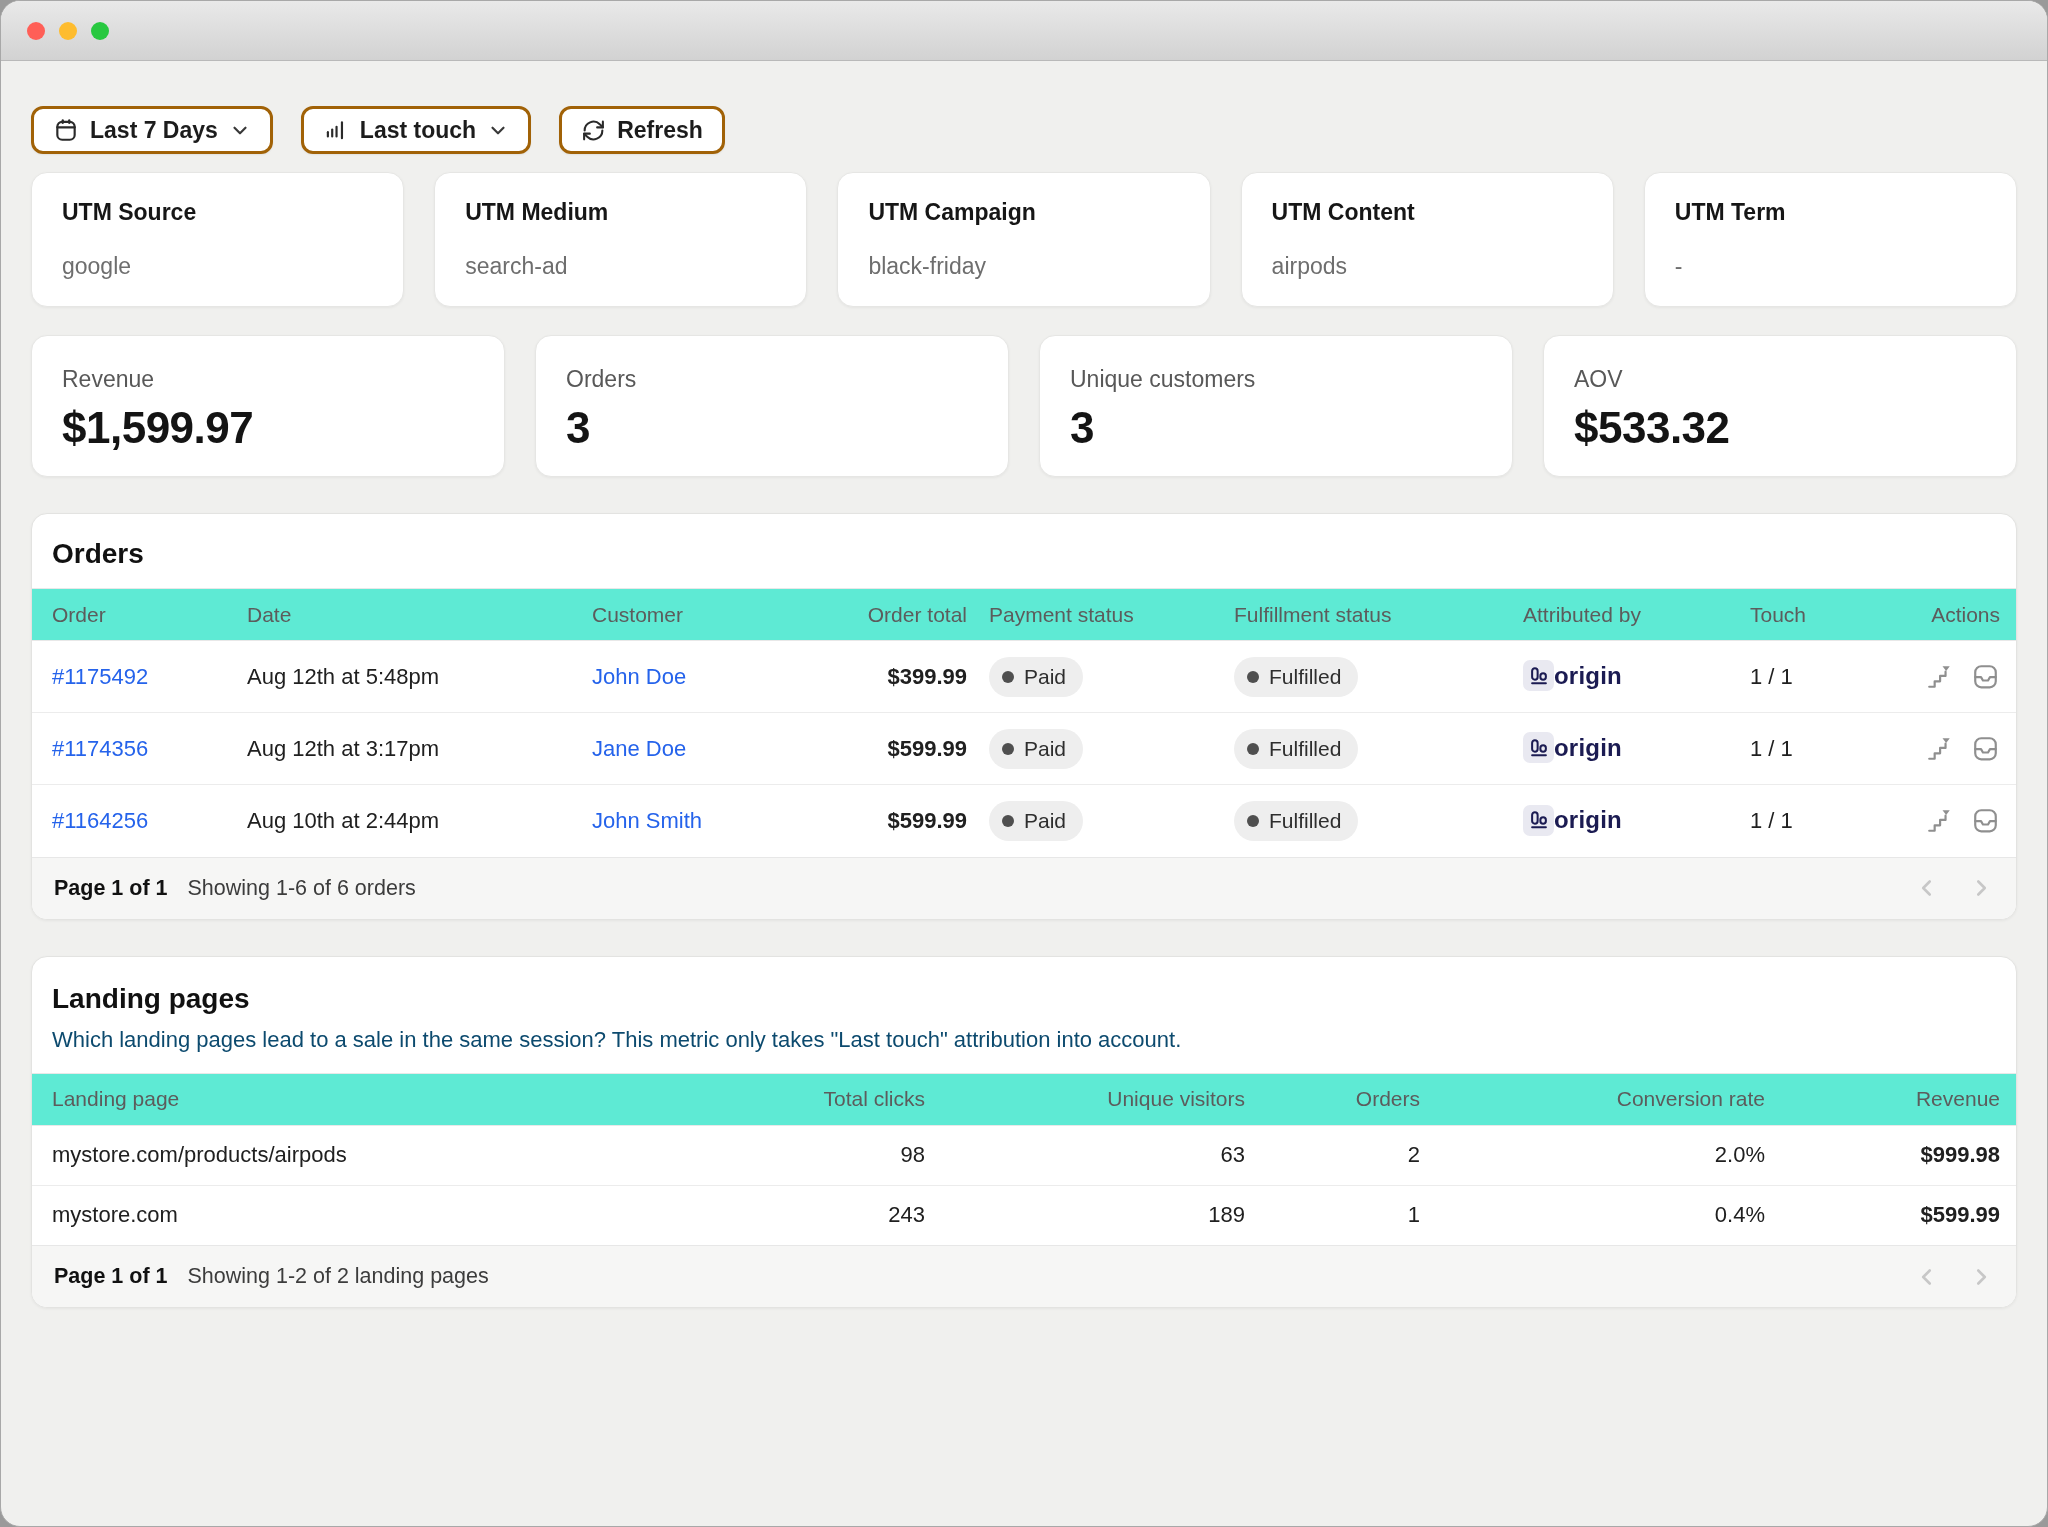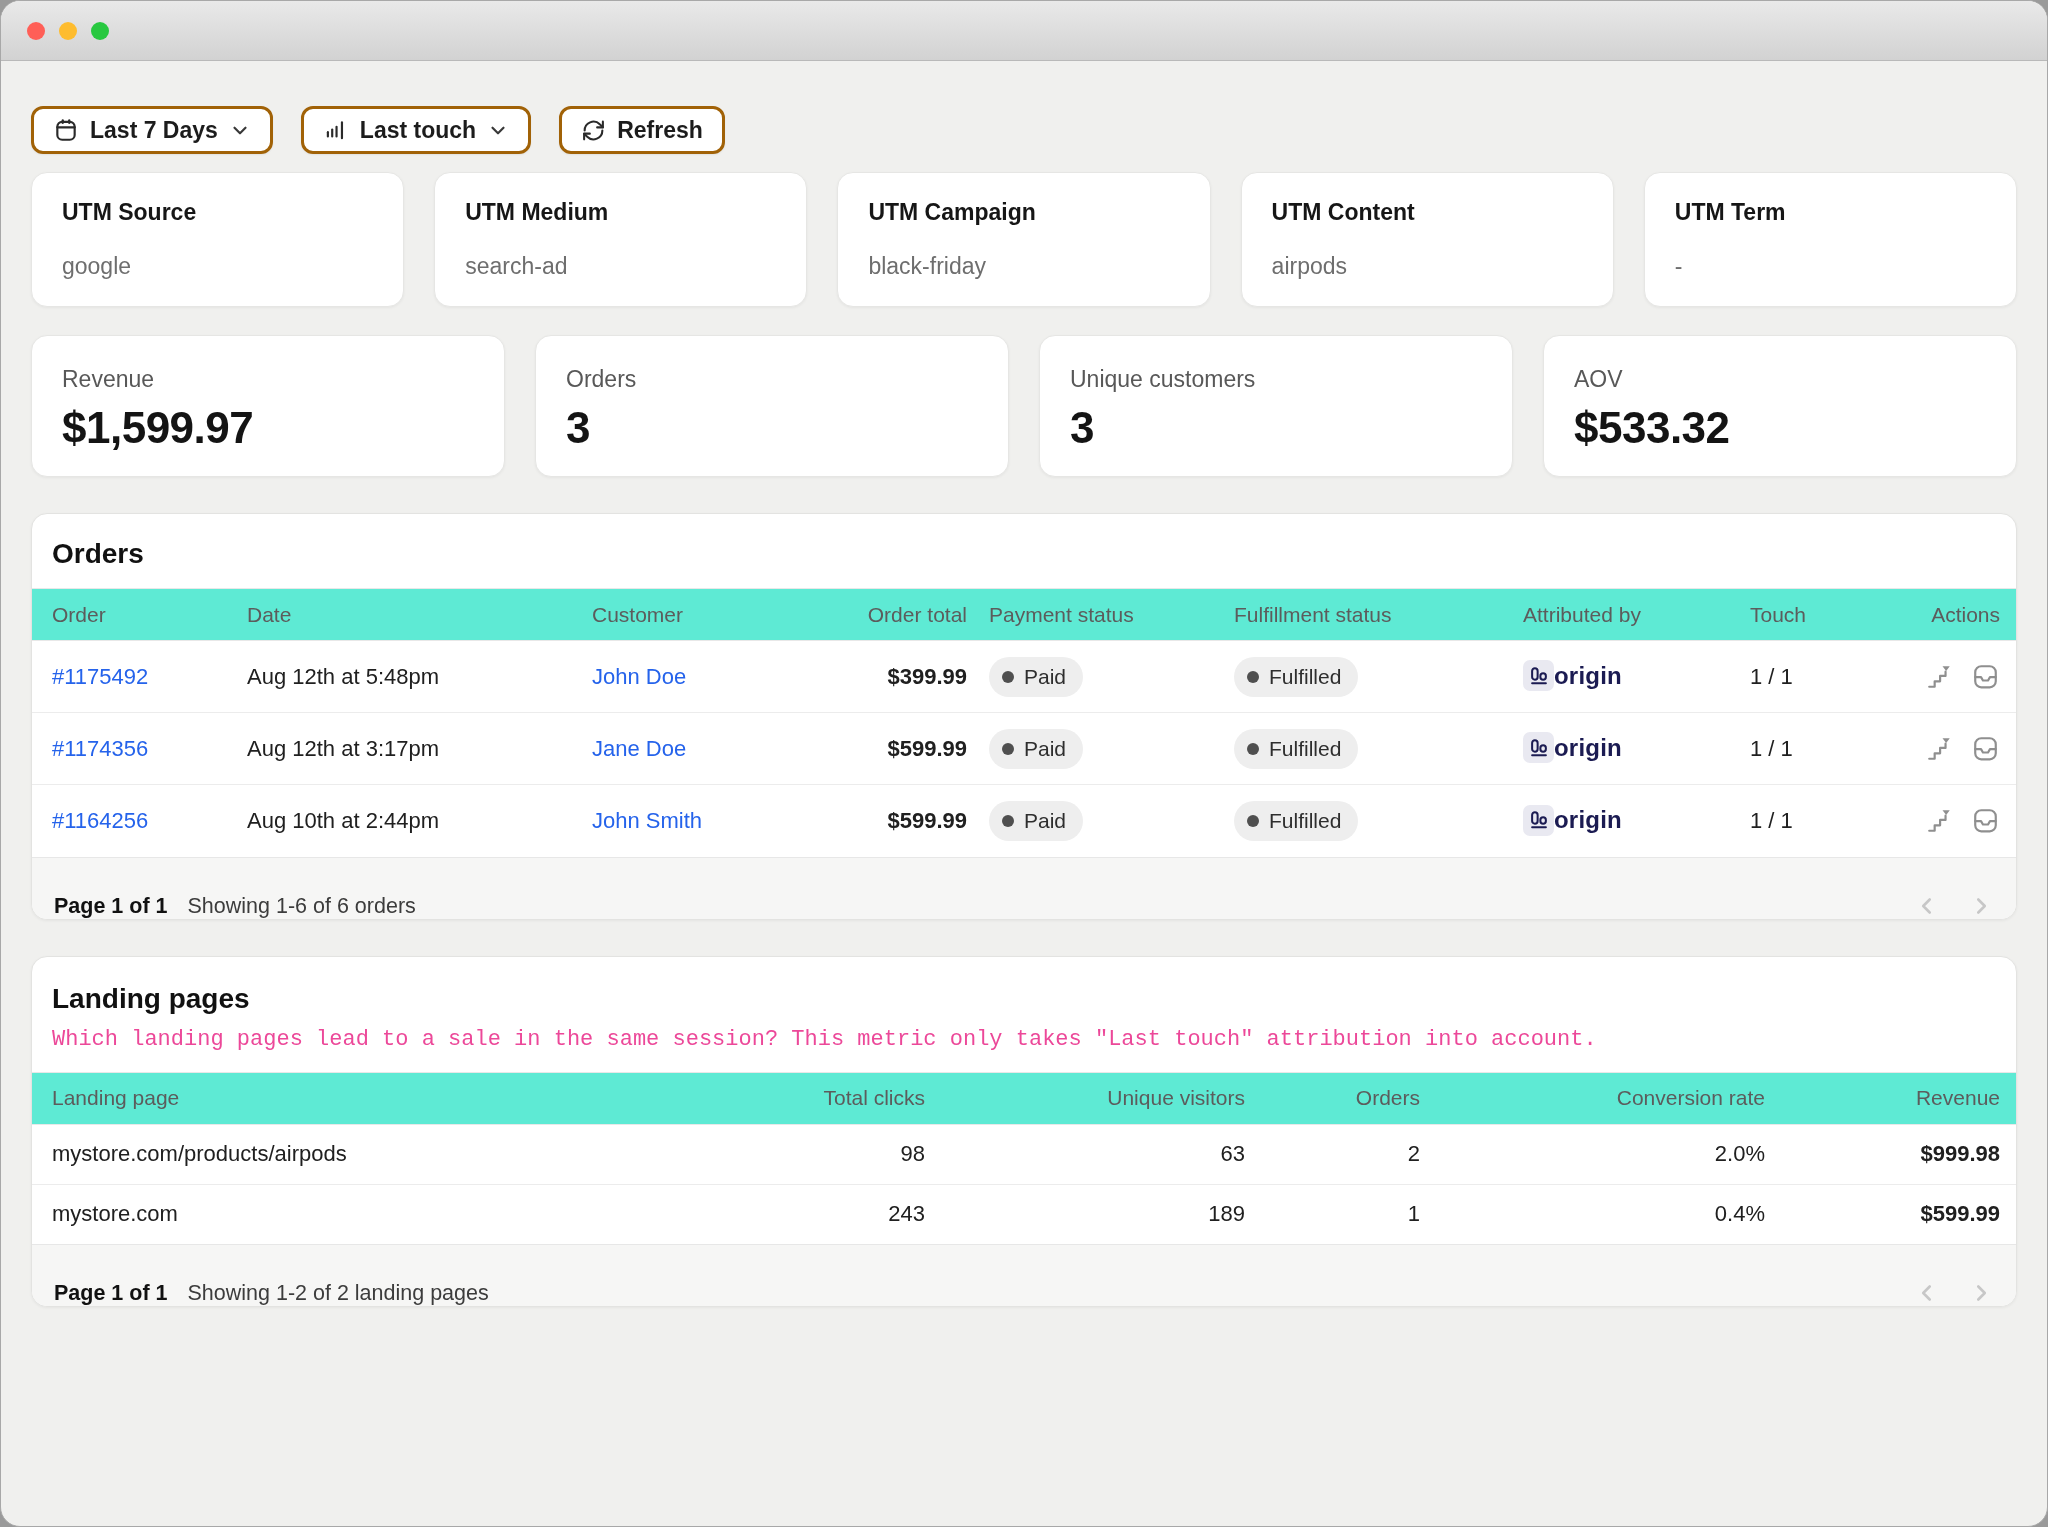--- a/index.html
+++ b/index.html
@@ -66,21 +66,21 @@
   .metric-value { font-size:44px; font-weight:700; color:#141414; letter-spacing:-0.5px; }
 
   
   .panel {
     margin-top:36px; background:#fff; border:1px solid #e3e3e1;
     border-radius:16px; overflow:hidden; box-shadow:0 1px 3px rgba(0,0,0,.05);
   }
   .panel-title { font-size:28px; font-weight:700; color:#111; }
   .orders-panel .panel-title { padding:24px 20px 18px; }
   .landing-head { padding:26px 20px 20px; }
-  .landing-desc { margin-top:12px; font-size:22px; color:#ec4899;font-family:Liberation Mono, monospace; }
+  .landing-desc { margin-top:12px; font-size:22px; color:#0c4a6e; }
 
   table { width:100%; border-collapse:collapse; table-layout:fixed; }
   thead td {
     background:#5eead4; border-top:1px solid #e8e8e8; border-bottom:1px solid #e8e8e8;
     font-size:21px; color:#5c5c5c; height:52px; vertical-align:middle;
   }
   tbody td { border-bottom:1px solid #ececec; font-size:22px; color:#202020; vertical-align:middle; }
   .orders-table tbody td { height:72px; }
   .landing-table tbody td { height:60px; }
   tbody tr:last-child td { border-bottom:none; }
@@ -106,21 +106,21 @@
     display:inline-flex; align-items:center; justify-content:center;
   }
   .origin-word { font-size:24px; font-weight:700; color:#1b1b52; letter-spacing:0.2px; }
 
   .actions-cell { display:flex; justify-content:flex-end; align-items:center; gap:17px; }
   .action-icon { cursor:pointer; }
   .action-icon svg { stroke:#8f8f8f; fill:none; stroke-width:1.8; stroke-linecap:round; stroke-linejoin:round; display:block; }
 
   .panel-footer {
     background:#f6f6f5; border-top:1px solid #e7e7e7; height:62px;
-    display:flex; align-items:flex-end; padding:0 22px;
+    display:flex; align-items:center; padding:0 22px;
   }
   .pf-page { font-size:21.5px; font-weight:700; color:#111; }
   .pf-showing { font-size:21.5px; color:#3c3c3c; margin-left:20px; }
   .pf-spacer { flex:1; }
   .pager { display:flex; gap:28px; align-items:center; }
   .pager svg { stroke:#c7c7c7; fill:none; stroke-width:2.4; stroke-linecap:round; stroke-linejoin:round; display:block; cursor:pointer; }
 </style>
 </head>
 <body>
 

